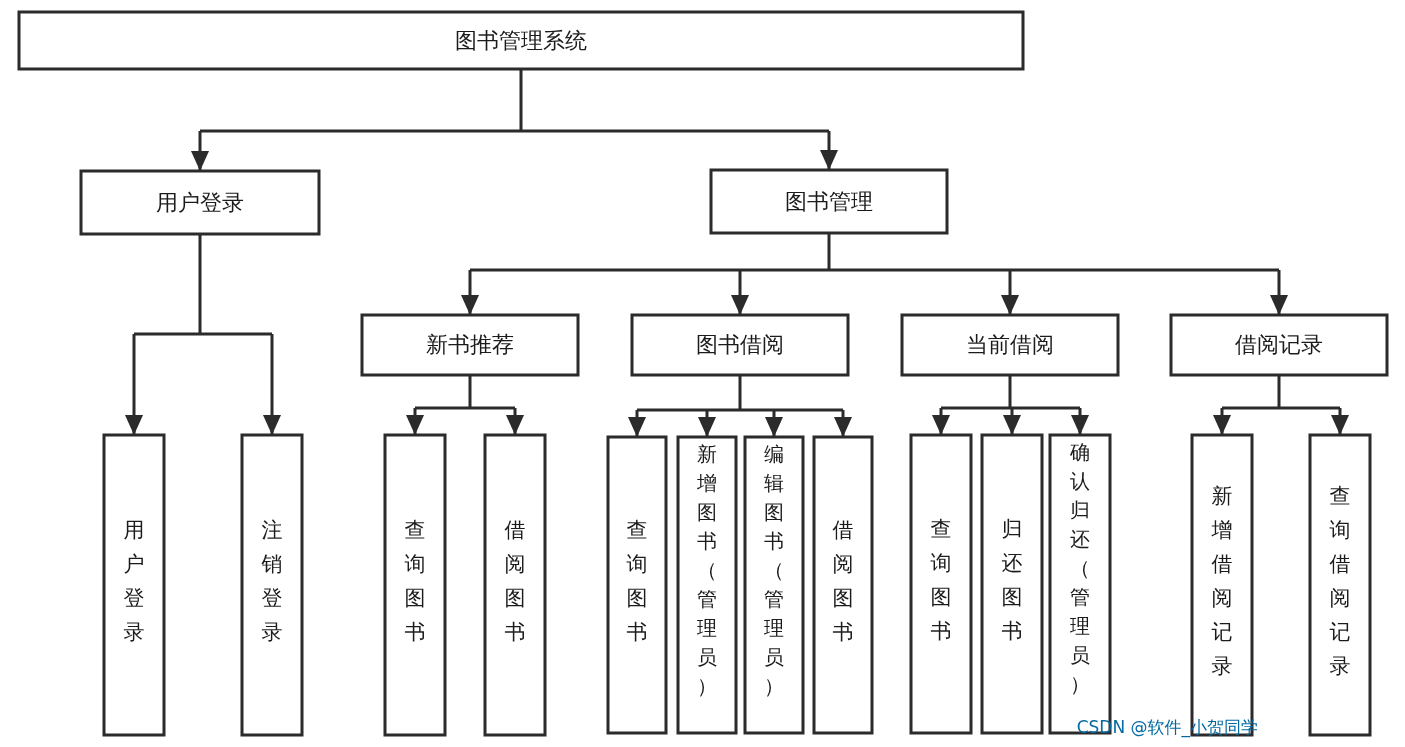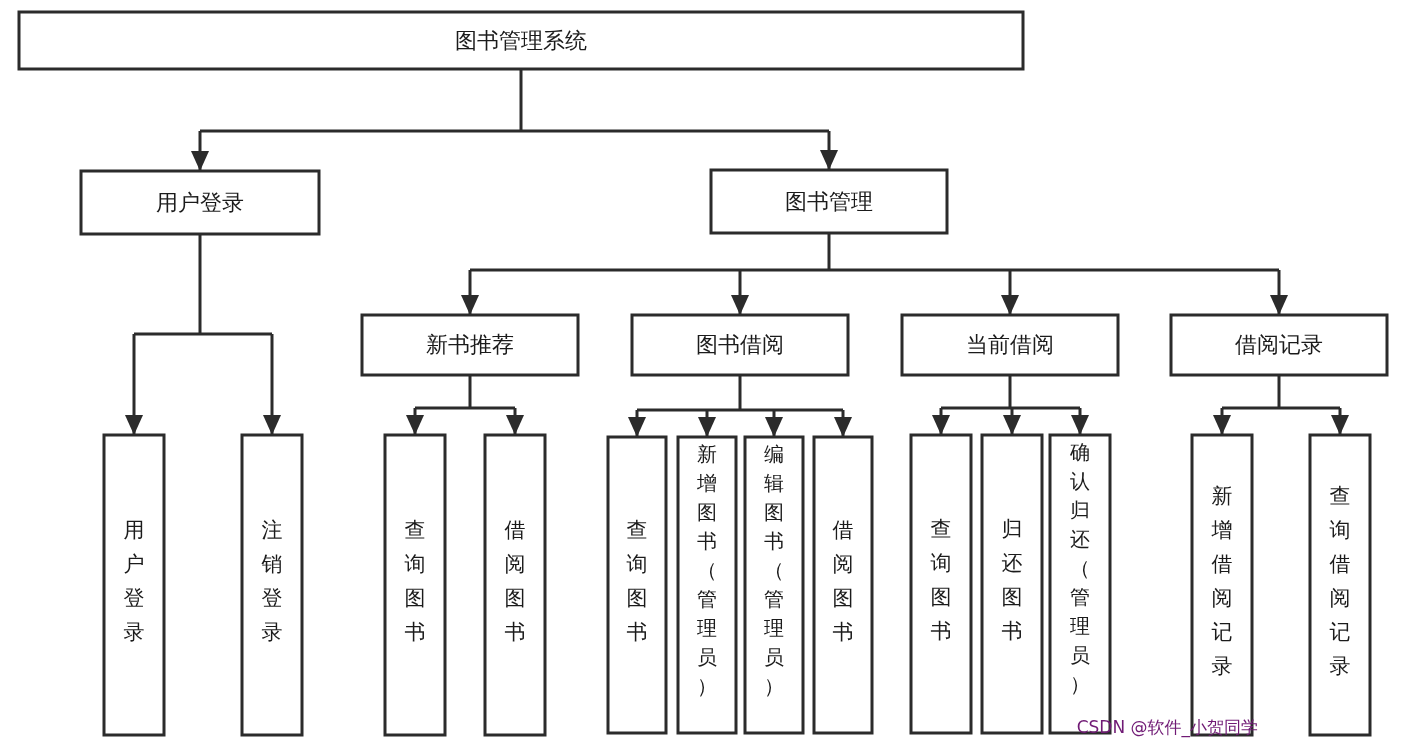--- a/index.html
+++ b/index.html
@@ -47,21 +47,21 @@
     fill: #1b1b1b;
     text-anchor: middle;
     dominant-baseline: middle;
   }
   .watermark {
     position: absolute;
     right: 14px;
     bottom: 8px;
     font-family: "DejaVu Sans", "Liberation Sans", sans-serif;
     font-size: 17px;
-    color: #701a75;
+    color: #0369a1;
     white-space: nowrap;
     pointer-events: none;
   }
 </style>
 </head>
 <body>
 
 <div id="diagram-root">
   <svg class="flow" viewBox="0 0 1405 747" xmlns="http://www.w3.org/2000/svg">
 

